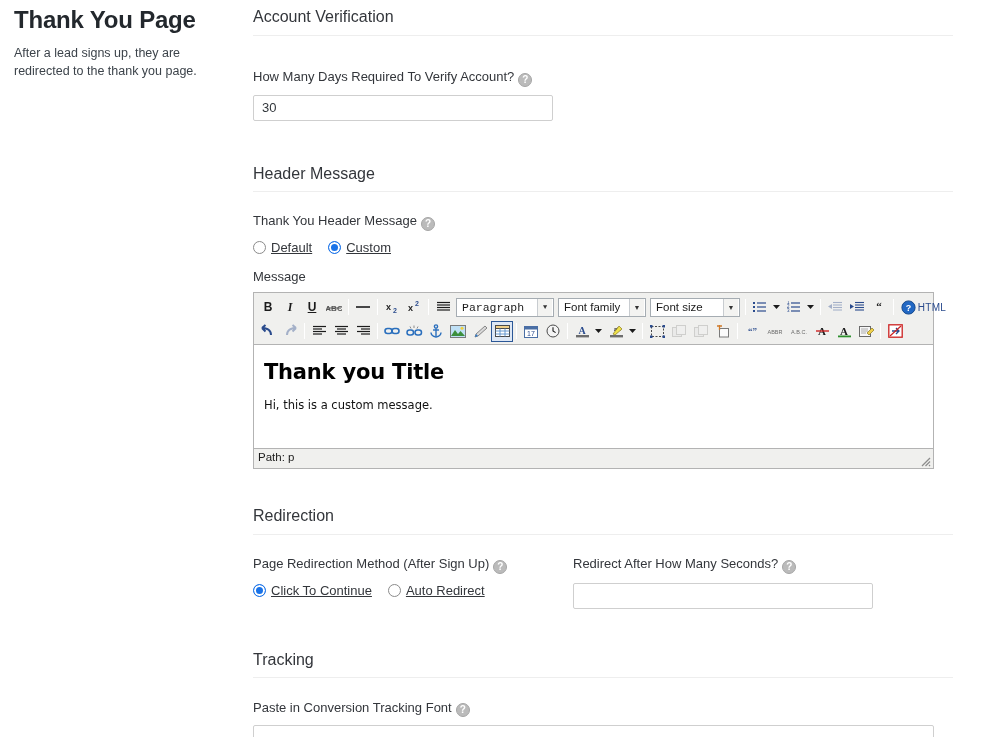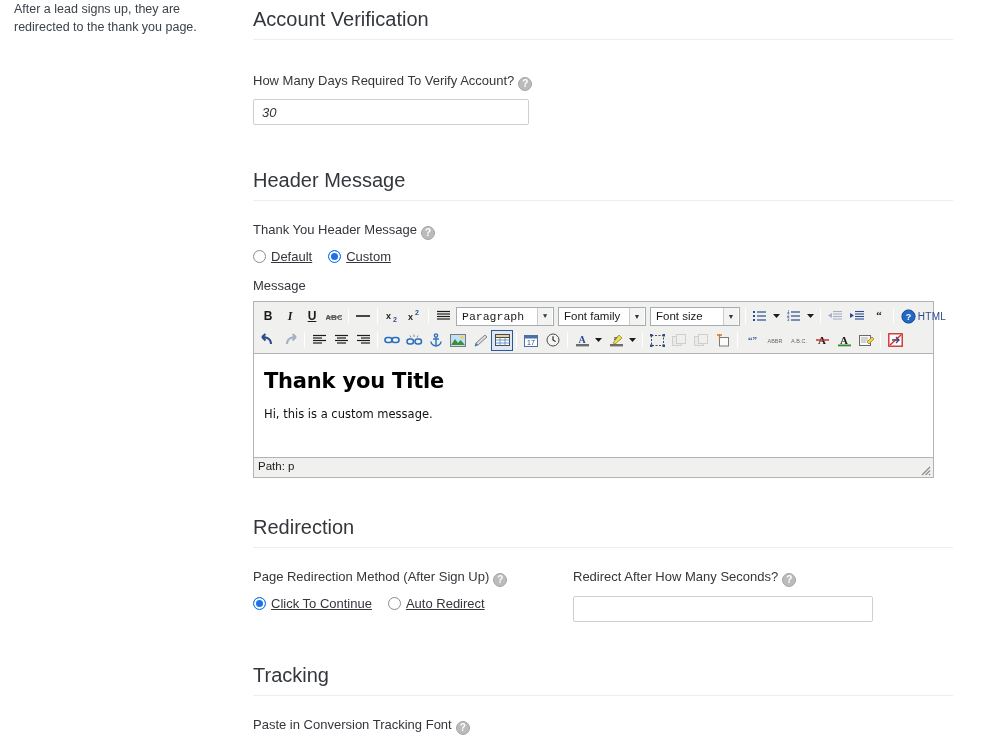--- a/index.html
+++ b/index.html
@@ -34,21 +34,21 @@
   }
 
   
   .content {
     position: absolute;
     left: 253px; top: 0px;
     width: 700px;
   }
 
   .sec-title {
-    font-size: 20px;
+    font-size: 16px;
     font-weight: normal;
     color: #33363b;
     margin: 0;
     padding: 8px 0 9px 0;
     line-height: 1.1;
   }
   .sec-rule {
     border: 0;
     border-top: 1px solid #eeeeee;
     margin: 0 0 0 0;
@@ -236,33 +236,34 @@
   .col-b { position: absolute; left: 320px; top: 0; }
 
   svg { display: block; }
 </style>
 </head>
 <body>
 
 <div class="page">
 
   <div class="side">
+    <div class="side-title">Thank You Page</div>
     <div class="side-desc">After a lead signs up, they are redirected to the thank you page.</div>
   </div>
 
   <div class="content">
 
     <h2 class="sec-title">Account Verification</h2>
     <hr class="sec-rule">
 
     <div style="height:31px"></div>
     <div>
       <label class="field-label">How Many Days Required To Verify Account?</label><span class="help">?</span>
       <div style="height:8px"></div>
-      <input class="txt" type="text" style="width: 276px; height: 26px; font-style: italic;" value="30">
+      <input class="txt" type="text" style="width: 300px; height: 26px;" value="30">
     </div>
 
     <div style="height:36px"></div>
     <h2 class="sec-title">Header Message</h2>
     <hr class="sec-rule">
 
     <div style="height:19px"></div>
     <div>
       <label class="field-label">Thank You Header Message</label><span class="help">?</span>
 

